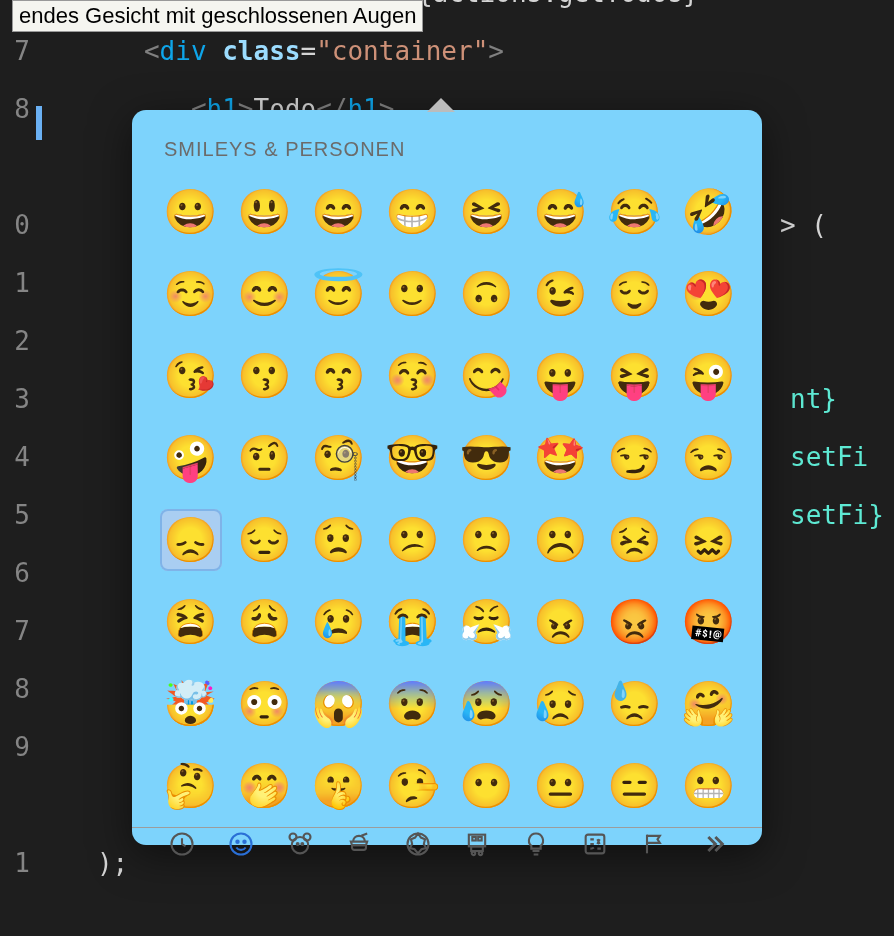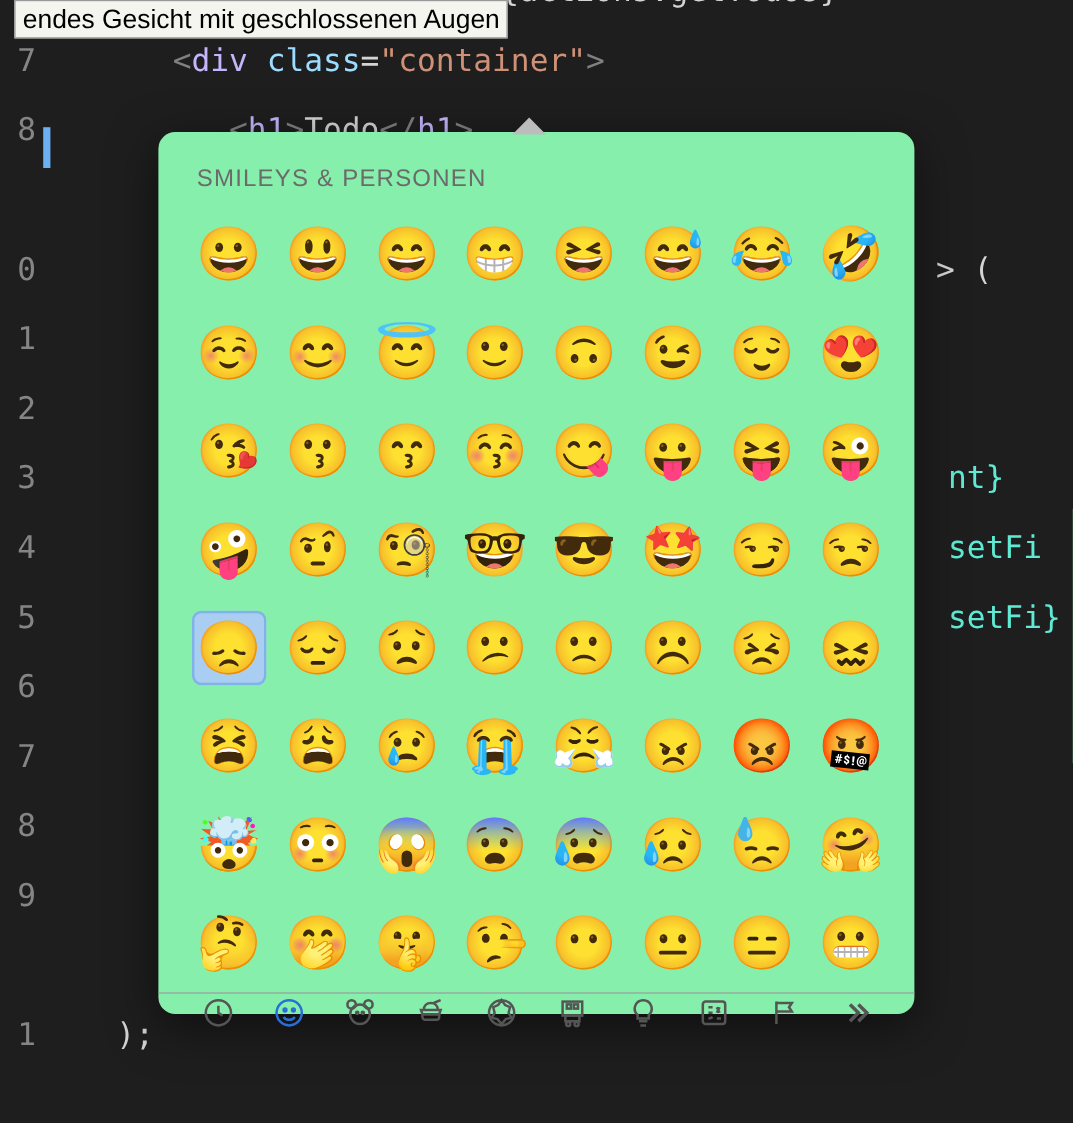--- a/index.html
+++ b/index.html
@@ -37,23 +37,23 @@
       padding-top: 0;
       position: relative;
     }
     .code-line {
       font-size: 26px;
       height: 58px;
       line-height: 58px;
       white-space: pre;
       color: #d4d4d4;
     }
-    .tag { color: #c4b5fd; margin-top: 11px; }
+    .tag { color: #0ea5e9; margin-top: 11px; }
     .bracket { color: #808080; }
-    .attr { color: #9cdcfe; }
+    .attr { color: #9cdcfe; font-weight: bold; }
     .string { color: #ce9178; }
     .text { color: #d4d4d4; }
     .jsx-expr { color: #5eead4; }
 
     .tooltip {
       position: absolute;
       top: 0;
       left: 0;
       background: #f5f5f0;
       color: #000;
@@ -73,21 +73,21 @@
       height: 34px;
       background: #6ab0f3;
     }
 
     .emoji-picker {
       position: absolute;
       top: 110px;
       left: 132px;
       width: 630px;
       height: 735px;
-      background: #86efac;
+      background: #7dd3fc;
       border-radius: 14px;
       box-shadow: 0 10px 40px rgba(0,0,0,0.5);
       z-index: 50;
       display: flex;
       flex-direction: column;
     }
     .emoji-pointer {
       position: absolute;
       top: -12px;
       left: 295px;

